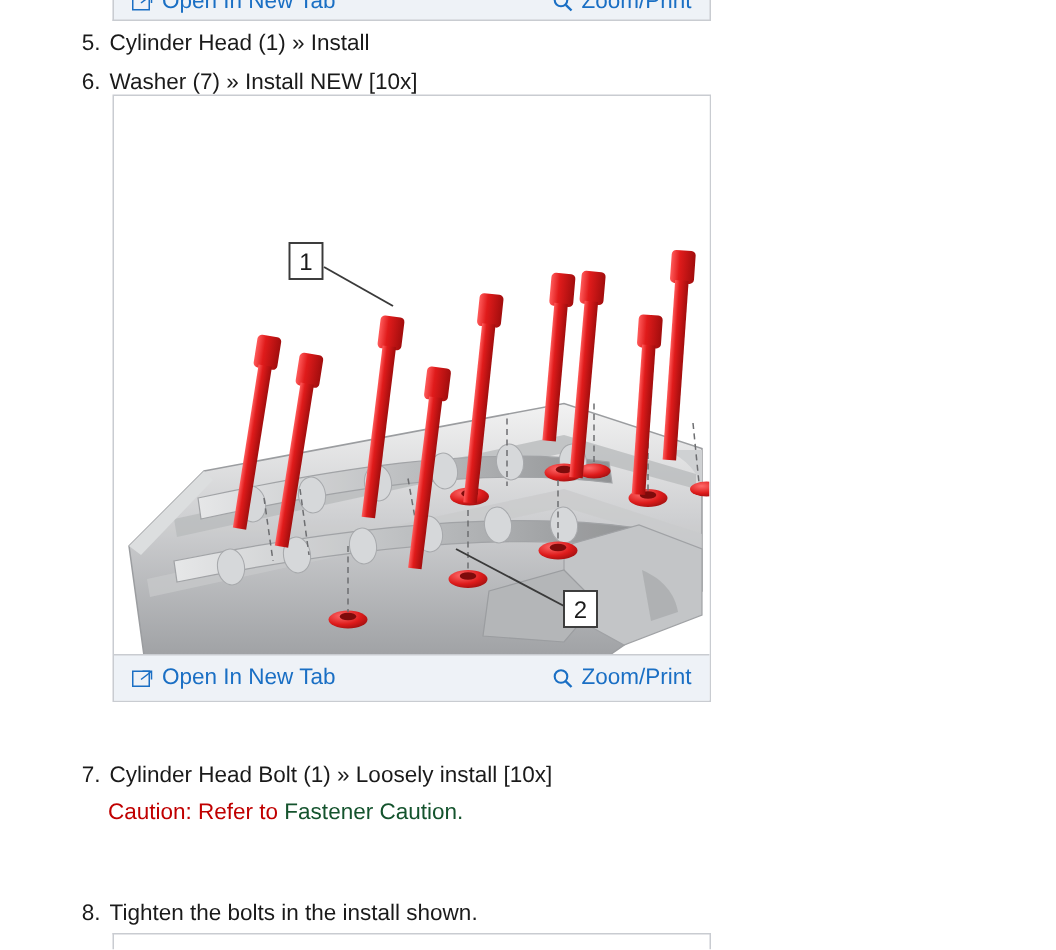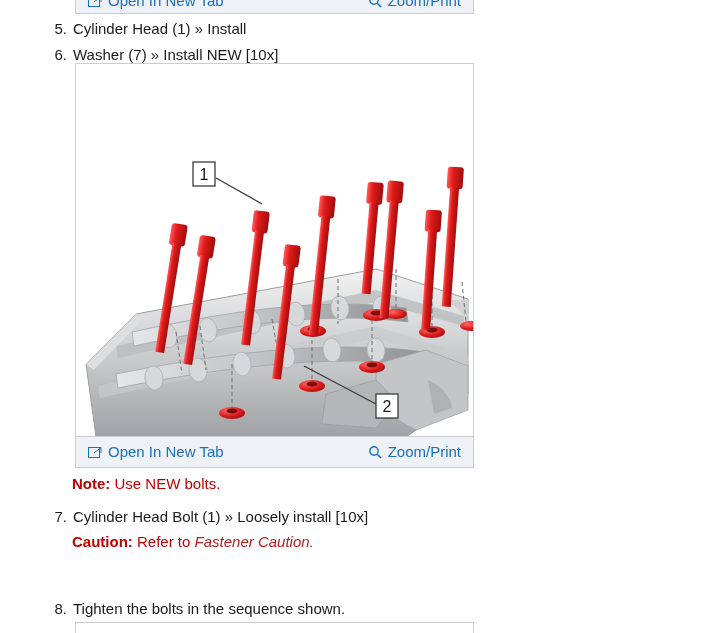--- a/index.html
+++ b/index.html
@@ -131,22 +131,22 @@
   }
   .note .bold { font-weight: bold; color: #c00000; }
 
   .caution {
     position: absolute;
     left: 72px;
     font-size: 15px;
     line-height: 20px;
     color: #c00000;
   }
-  .caution .bold { font-weight: bold; }
-  .caution a { color: #b91c1c; text-decoration: none; cursor: pointer; font-style: italic; }
+  .caution .bold { font-weight: normal; }
+  .caution a { color: #14532d; text-decoration: none; cursor: pointer; }
   #caution1 { top: 532px; }
   #caution2 { top: 566px; }
 
   
   .figure-bottom {
     position: absolute;
     left: 75px;
     top: 622px;
     width: 399px;
     height: 11px;
@@ -367,36 +367,32 @@
           <svg width="14" height="14" viewBox="0 0 14 14">
             <circle cx="6" cy="6" r="4.2" fill="none" stroke="#1a6fc4" stroke-width="1.4"></circle>
             <path d="M9.2 9.2 L13 13" stroke="#1a6fc4" stroke-width="1.6"></path>
           </svg>
         </span>
         <span>Zoom/Print</span>
       </span>
     </div>
   </div>
 
-  <div class="note">
-    <span class="bold">Note:</span>
-    <span>Use NEW bolts.</span>
-  </div>
 
   <div class="step" id="step7">
     <span class="num">7.</span>
     <span class="txt">Cylinder Head Bolt (1) » Loosely install [10x]</span>
   </div>
 
   <div class="caution" id="caution1">
     <span class="bold">Caution:</span>
     <span>Refer to </span><a>Fastener Caution.</a>
   </div>
 
 
   <div class="step" id="step8">
     <span class="num">8.</span>
-    <span class="txt">Tighten the bolts in the sequence shown.</span>
+    <span class="txt">Tighten the bolts in the install shown.</span>
   </div>
 
   <div class="figure-bottom"></div>
 
 </div>
 
 </body></html>

